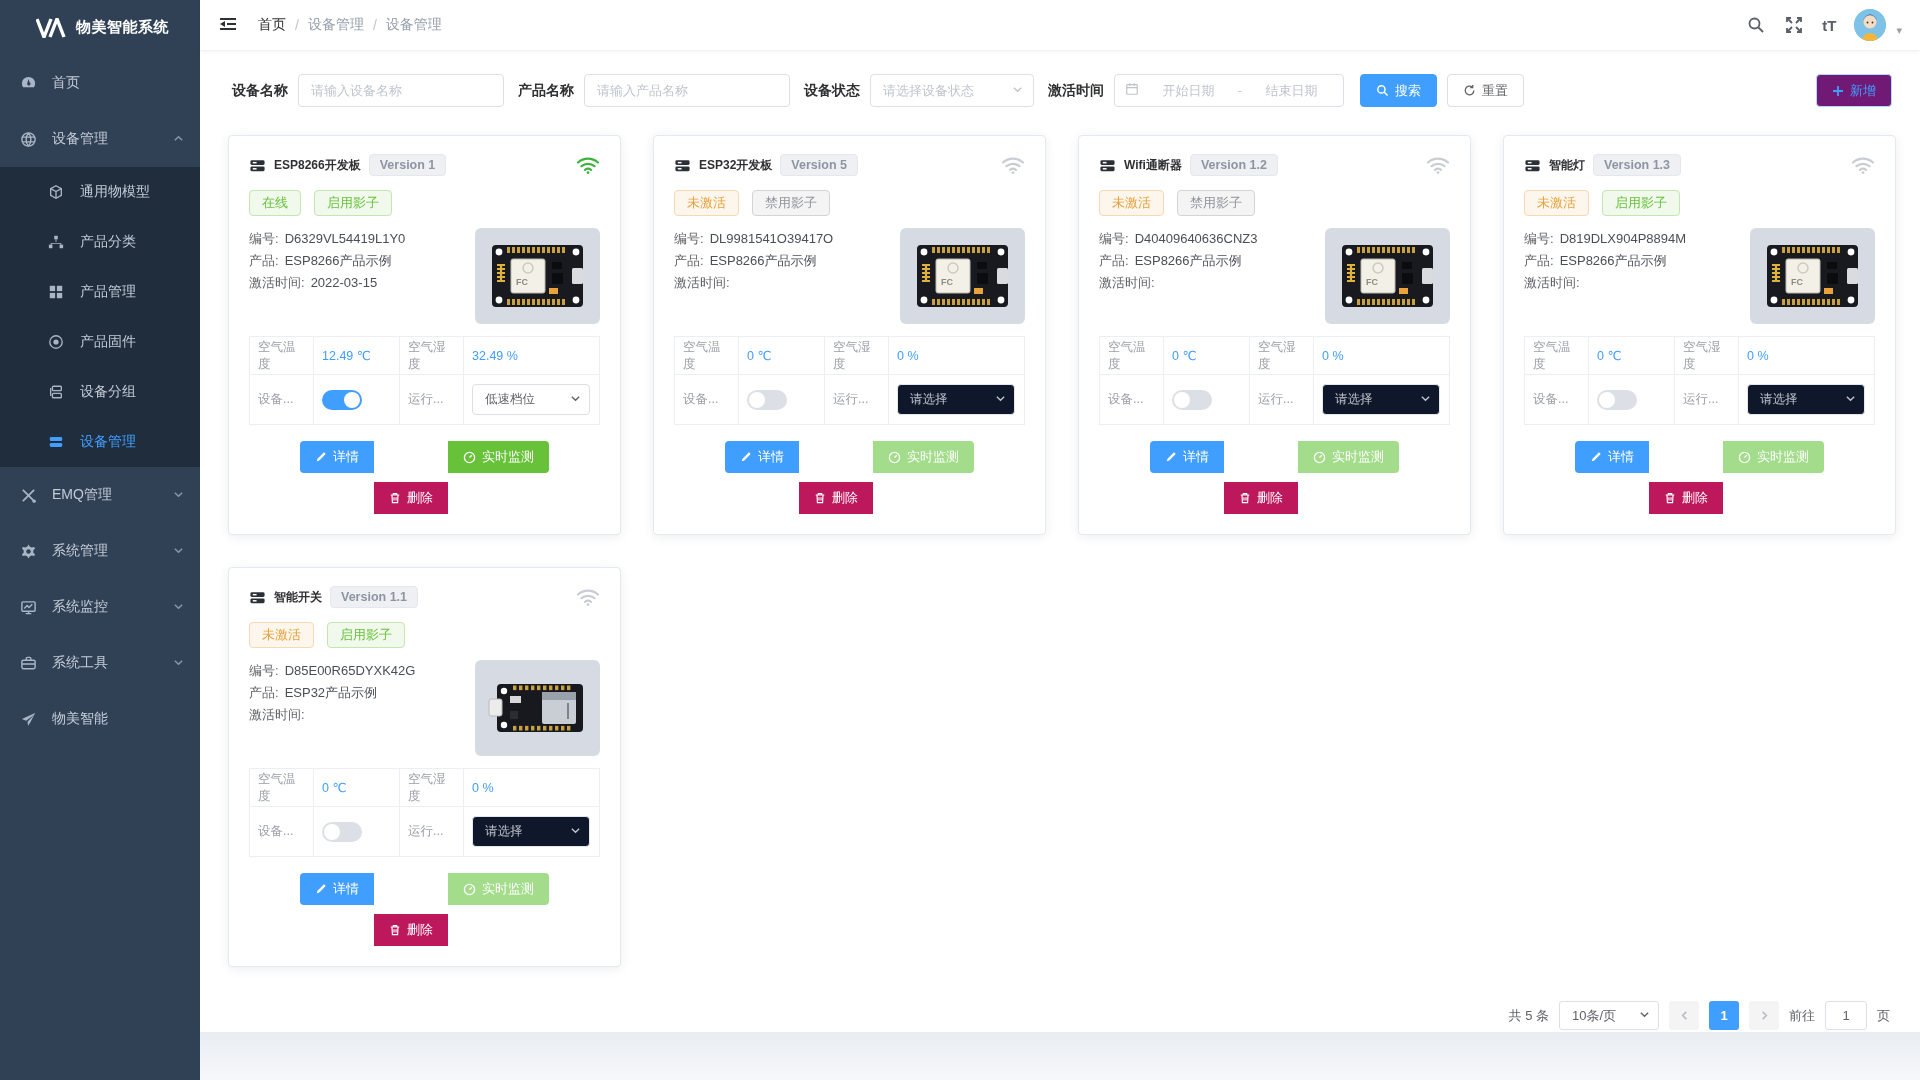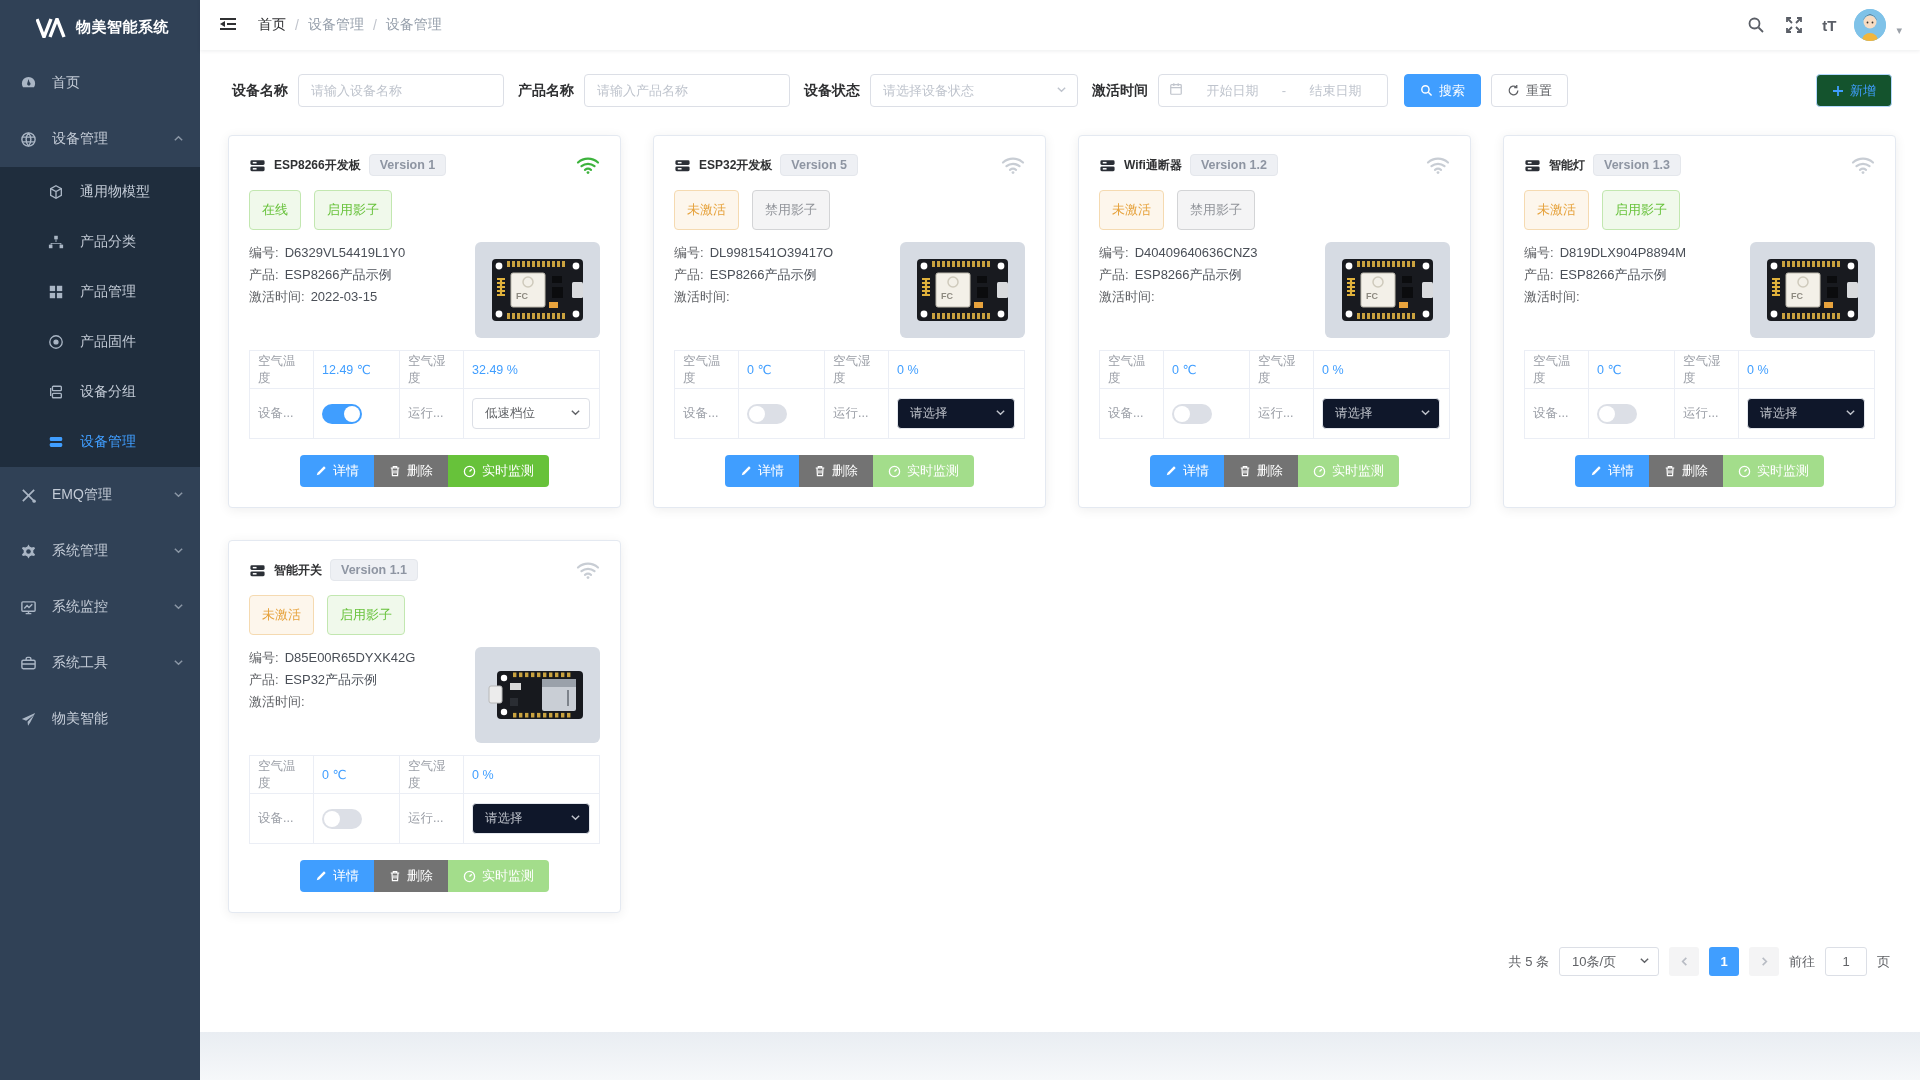--- a/index.html
+++ b/index.html
@@ -36,49 +36,49 @@
   .caret-down { color:#9aa0a8; font-size:11px; cursor:pointer; margin-left:-8px; margin-top:10px; }
 
   .content { background:#fff; height:982px; padding:24px 24px 0 28px; }
 
   
   .filter-bar { display:flex; align-items:center; gap:10px; }
   .f-label { font-size:14px; font-weight:bold; color:#303133; margin-left:4px; }
   .f-input { width:206px; height:33px; border:1px solid #dcdfe6; border-radius:4px; padding:0 12px;
              font-size:13px; color:#606266; outline:none; font-family:inherit; }
   .f-input::placeholder { color:#bfc4cd; }
-  .f-select { width:208px; height:33px; border:1px solid #dcdfe6; border-radius:4px; padding:0 10px 0 12px;
+  .f-select { width:164px; height:33px; border:1px solid #dcdfe6; border-radius:4px; padding:0 10px 0 12px;
               display:flex; align-items:center; justify-content:space-between; cursor:pointer; background:#fff; }
   .f-select span { font-size:13px; color:#bfc4cd; }
   .sel-chev { color:#c0c4cc; }
   .date-range { width:230px; height:33px; border:1px solid #dcdfe6; border-radius:4px; display:flex;
                 align-items:center; padding:0 10px; gap:8px; background:#fff; cursor:pointer; }
   .date-range .ph { font-size:13px; color:#bfc4cd; flex:1; text-align:center; }
   .date-range .dsep { color:#bfc4cd; font-size:13px; }
   .cal-icon { color:#c0c4cc; }
   .btn { height:33px; border-radius:4px; border:1px solid transparent; font-size:13px; cursor:pointer;
          display:inline-flex; align-items:center; gap:6px; padding:0 15px; font-family:inherit; }
   .btn-primary { background:#409EFF; border-color:#409EFF; color:#fff; margin-left:6px; }
   .btn-plain { background:#fff; border-color:#dcdfe6; color:#606266; }
-  .btn-add { background:#14532d; border-color:#b3d8ff; color:#409EFF; margin-left:auto; margin-right:4px; }
+  .btn-add { background:#701a75; border-color:#b3d8ff; color:#409EFF; margin-left:auto; margin-right:4px; }
 
   
   .cards-grid { display:grid; grid-template-columns:repeat(4,1fr); column-gap:32px; row-gap:32px; margin-top:28px; }
   .device-card { background:#fff; border:1px solid #e4e9f1; border-radius:4px; box-shadow:0 2px 12px rgba(0,0,0,.07);
                  padding:18px 20px 20px 20px; }
   .card-head { display:flex; align-items:center; gap:8px; }
   .dev-icon { color:#2b2f36; display:flex; }
   .card-title { font-size:12px; font-weight:bold; color:#303133; }
   .version-badge { background:#eef0f4; border:1px solid #e4e7ec; border-radius:4px; color:#8e95a2;
                    font-size:12.5px; font-weight:bold; padding:3px 10px; }
   .wifi { margin-left:auto; color:#c8cdd4; display:flex; }
   .device-card.wifi-on .wifi { color:#3db33d; }
 
   .badges { display:flex; gap:13px; margin-top:14px; }
-  .pill { height:40px; display:inline-flex; align-items:center; padding:0 12px; border-radius:4px;
+  .pill { height:26px; display:inline-flex; align-items:center; padding:0 12px; border-radius:4px;
           font-size:13px; border:1px solid; }
   .pill.p-success { color:#67C23A; background:#f0f9eb; border-color:#c2e7b0; }
   .pill.p-warning { color:#E6A23C; background:#fdf6ec; border-color:#f5dab1; }
   .pill.p-info    { color:#909399; background:#f4f4f5; border-color:#d3d4d6; }
 
   .info-row { display:flex; margin-top:12px; }
   .info-lines { flex:1; font-size:13px; color:#606266; }
   .info-lines .iline { margin-top:4px; white-space:nowrap; }
   .info-lines .iline:first-child { margin-top:2px; }
   .ival { color:#4a4f57; margin-left:6px; }
@@ -101,21 +101,21 @@
   .mini-select { width:118px; height:31px; border:1px solid #dcdfe6; border-radius:4px; background:#fff;
                  display:flex; align-items:center; justify-content:space-between; padding:0 8px 0 12px; cursor:pointer; }
   .mini-select span { font-size:12.5px; color:#606266; }
   .device-card.select-disabled .mini-select { background:#0f172a; border-color:#e4e7ed; cursor:not-allowed; }
   .device-card.select-disabled .mini-select span { color:#c0c4cc; }
 
   .btn-group { display:flex; justify-content:center; margin-top:16px; }
   .cbtn { height:32px; border:none; color:#fff; font-size:13px; display:inline-flex; align-items:center;
           gap:6px; padding:0 15px; cursor:pointer; font-family:inherit; }
   .cbtn-detail { background:#409EFF; border-radius:4px 0 0 4px; }
-  .cbtn-delete { background:#737373; }
+  .cbtn-delete { background:#be185d;margin-top:41px; }
   .cbtn-monitor { background:#67C23A; border-radius:0 4px 4px 0; }
   .device-card.monitor-off .cbtn-monitor { background:#a3dd8b; cursor:not-allowed; }
 
   
   .pagination { display:flex; align-items:center; justify-content:flex-end; gap:10px; margin-top:34px; padding-right:6px;
                 font-size:13px; color:#606266; }
   .pg-select { width:100px; height:29px; border:1px solid #dcdfe6; border-radius:3px; display:flex; align-items:center;
                justify-content:space-between; padding:0 8px 0 12px; cursor:pointer; background:#fff; }
   .pg-select span { font-size:13px; color:#606266; }
   .pg-btn { width:30px; height:29px; background:#f4f4f5; border:none; border-radius:3px; color:#b8bcc4;

